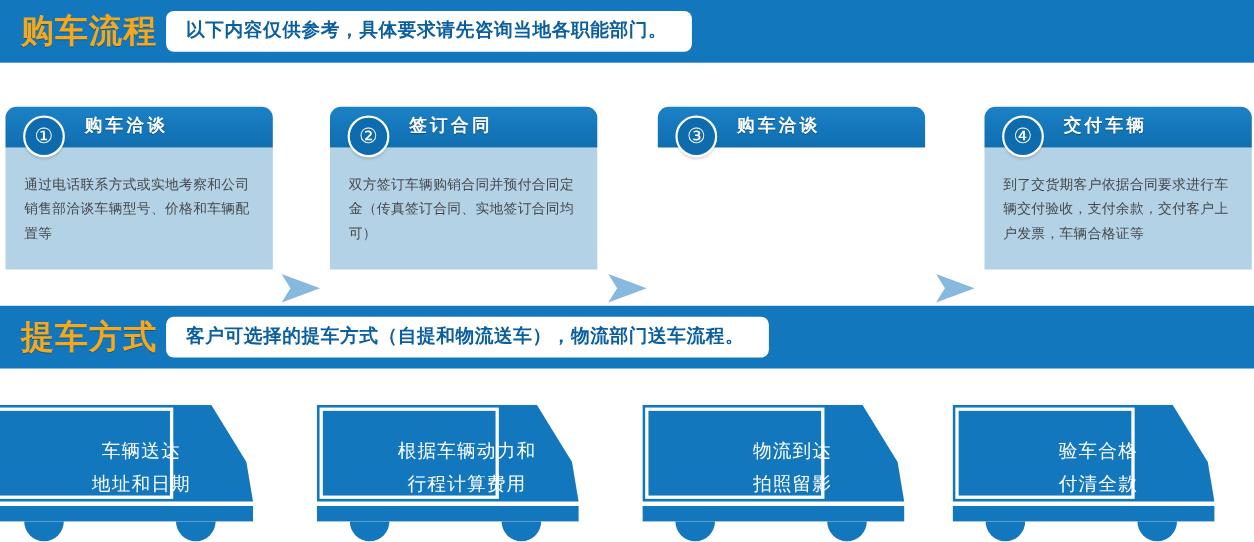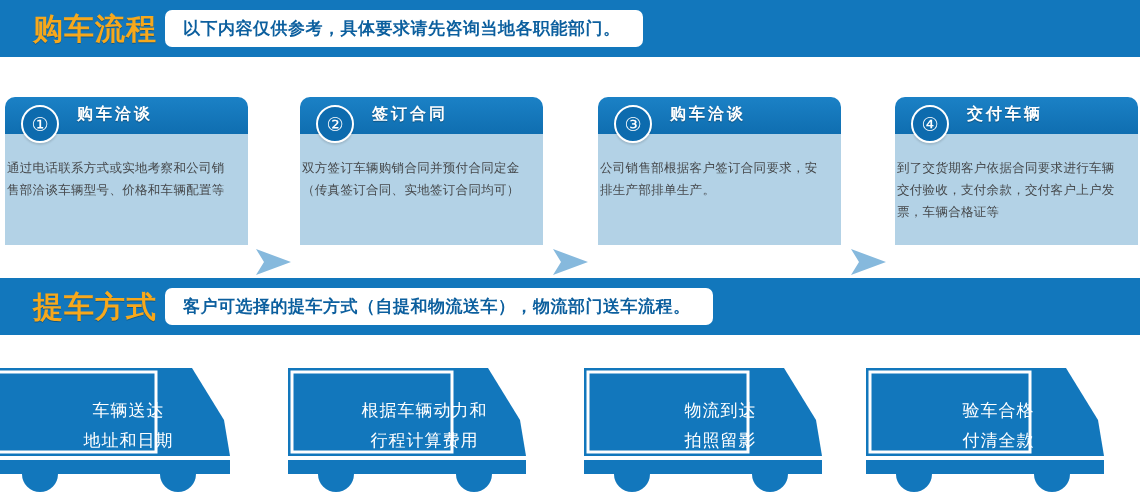--- a/index.html
+++ b/index.html
@@ -15,21 +15,21 @@
   
   .banner{
     position:absolute;left:0;width:1140px;height:57px;
     background:#1277bc;
     display:flex;align-items:center;
   }
   #banner-1{top:0;}
   #banner-2{top:278px;}
 
   .banner-title{
-    margin-left:33px;
+    margin-left:19px;
     font-size:30px;
     font-weight:bold;
     color:#f6a81c;
     letter-spacing:1px;
     line-height:1;
     text-shadow:0 1px 0 rgba(0,0,0,.25);
     white-space:nowrap;
     text-align:center;
   }
   .banner-pill{
@@ -82,21 +82,21 @@
     box-sizing:border-box;
     display:flex;align-items:center;justify-content:center;
     color:#ffffff;font-size:19px;line-height:1;
     z-index:4;
     box-shadow:0 2px 2px rgba(0,0,0,.12);
   }
   .step-body{
     height:111px;
     background:#b3d2e6;
     box-sizing:border-box;
-    padding:23px 16px 0 2px;
+    padding:23px 16px 0 17px;
   }
   .step-text{
     font-size:12.5px;
     color:#45484b;
     line-height:22px;
     letter-spacing:.3px;
   }
   .arrow-wrap{position:absolute;top:0;left:0;}
   #arrow-1{left:255px;top:150px;}
   #arrow-2{left:552px;top:150px;}
@@ -157,23 +157,20 @@
       <div class="step-body">
         <div class="step-text">双方签订车辆购销合同并预付合同定金（传真签订合同、实地签订合同均可）</div>
       </div>
     </div>
 
     <div class="step-card c3">
       <div class="step-head">
         <div class="step-num">③</div>
         <div class="step-head-title">购车洽谈</div>
       </div>
-      <div class="step-body">
-        <div class="step-text">公司销售部根据客户签订合同要求，安排生产部排单生产。</div>
-      </div>
     </div>
 
     <div class="step-card c4">
       <div class="step-head">
         <div class="step-num">④</div>
         <div class="step-head-title">交付车辆</div>
       </div>
       <div class="step-body">
         <div class="step-text">到了交货期客户依据合同要求进行车辆交付验收，支付余款，交付客户上户发票，车辆合格证等</div>
       </div>

